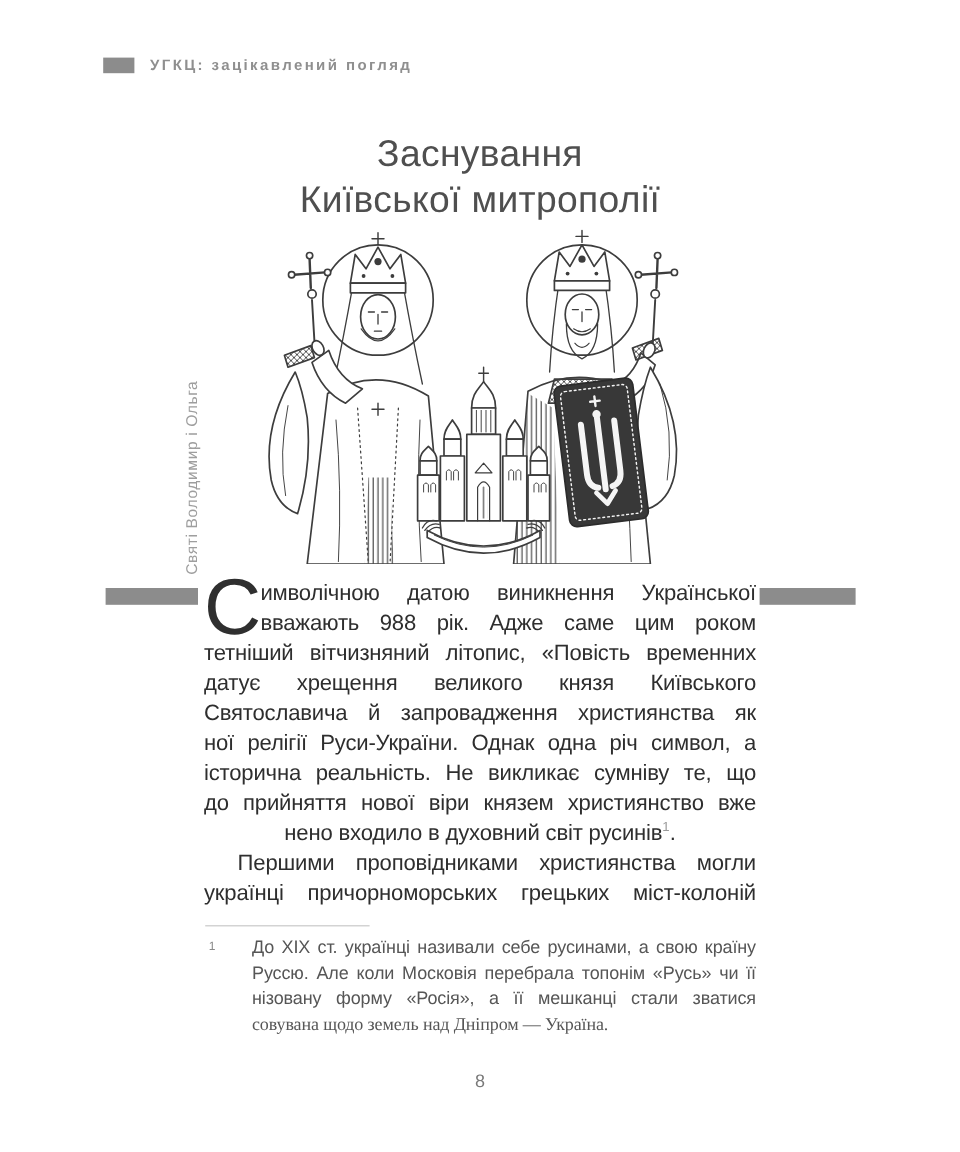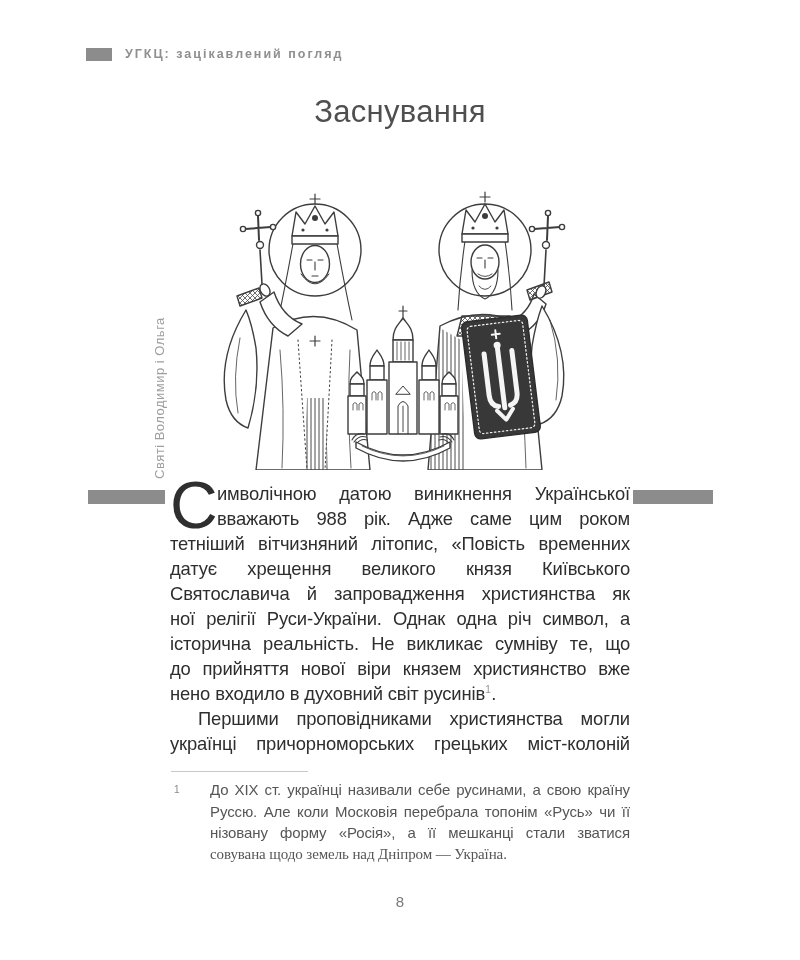--- a/index.html
+++ b/index.html
@@ -6,41 +6,41 @@
   .page{position:relative;width:740px;height:960px;background:#ffffff;overflow:hidden;
         font-family:"Liberation Sans", sans-serif;}
 
   
   .hdr{position:absolute;left:86px;top:46px;height:16px;}
   .hdr-square{position:absolute;left:0;top:2px;width:26px;height:13px;background:#8c8c8c;}
   .hdr-label{position:absolute;left:39px;top:1px;font-size:12.5px;font-weight:700;
              letter-spacing:2px;color:#8f8f8f;white-space:nowrap;}
 
   
-  .title{position:absolute;left:170px;top:92px;width:460px;text-align:center;
+  .title{position:absolute;left:170px;top:108px;width:460px;text-align:center;
          color:#4f4f4f;font-size:31px;line-height:39px;font-weight:500;letter-spacing:.3px;}
 
   
   .illu{position:absolute;left:210px;top:188px;width:366px;height:282px;}
   .caption{position:absolute;left:152px;top:479px;transform:rotate(-90deg);
            transform-origin:0 0;white-space:nowrap;font-size:13px;letter-spacing:.5px;
            color:#9e9e9e;}
 
   
   .bar{position:absolute;top:490px;height:14px;background:#8c8c8c;}
   .bar-left{left:88px;width:77px;}
   .bar-right{left:633px;width:80px;}
 
   
   .body{position:absolute;left:170px;top:481px;width:460px;color:#2e2e2e;
         font-size:18.4px;line-height:25px;letter-spacing:-0.15px;}
   .dropcap{float:left;width:47px;height:50px;font-size:66px;line-height:48px;
            font-weight:300;color:#2f2f2f;}
   .ln{height:25px;overflow:hidden;text-align:justify;text-align-last:justify;}
-  .ln-end{text-align:left;text-align-last:auto;}
+  .ln-end{text-align:center;text-align-last:auto;}
   .ln-ind{text-indent:28px;}
   .fnref{font-size:11px;color:#9a9a9a;vertical-align:super;line-height:0;letter-spacing:0;}
 
   
   .fn-rule{position:absolute;left:171px;top:771px;width:137px;height:1px;background:#c9c9c9;}
   .fn{position:absolute;left:170px;top:779px;width:460px;color:#565656;
       font-size:15px;line-height:21.5px;letter-spacing:-0.1px;}
   .fn-marker{position:absolute;left:4px;top:0;font-size:10px;color:#8a8a8a;}
   .fn-text{margin-left:40px;width:420px;}
   .fl{height:21.5px;overflow:hidden;text-align:justify;text-align-last:justify;}
@@ -55,20 +55,21 @@
 
 <div class="page">
 
   <div class="hdr">
     <div class="hdr-square"></div>
     <div class="hdr-label">УГКЦ: зацікавлений погляд</div>
   </div>
 
   <h1 class="title" style="margin:0;">
     <div>Заснування</div>
+    <div>Київської митрополії</div>
   </h1>
 
   <svg class="illu" viewBox="0 0 366 282" width="366" height="282" xmlns="http://www.w3.org/2000/svg">
     <defs>
       <pattern id="hv" width="4" height="4" patternUnits="userSpaceOnUse">
         <path d="M1,0 V4" stroke="#4a4a4a" stroke-width="1"></path>
       </pattern>
       <pattern id="hd" width="5" height="5" patternUnits="userSpaceOnUse">
         <path d="M0,0 L5,5 M5,0 L0,5" stroke="#4a4a4a" stroke-width="0.8"></path>
       </pattern>

